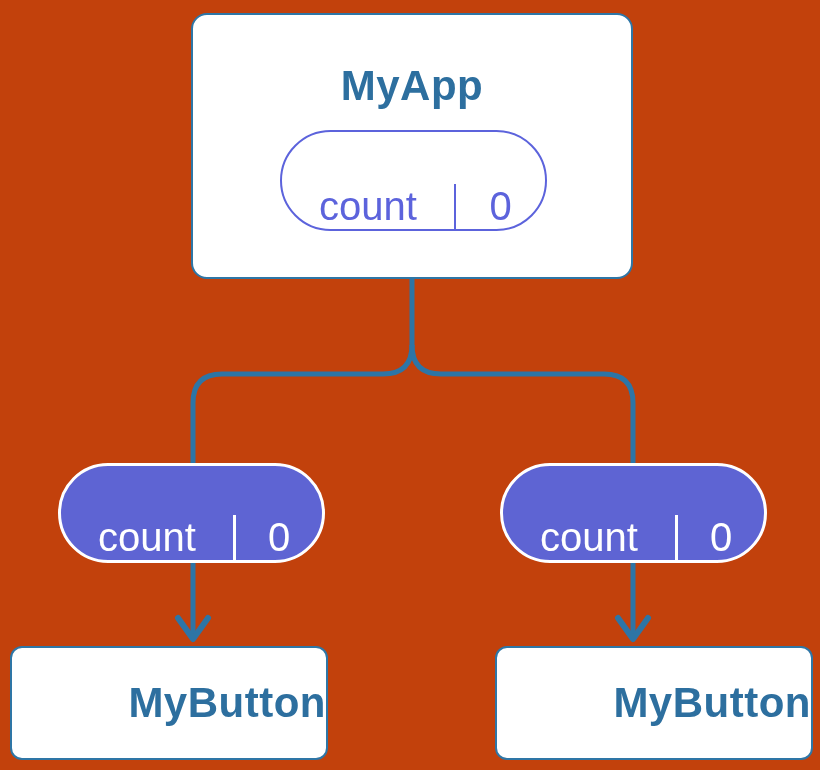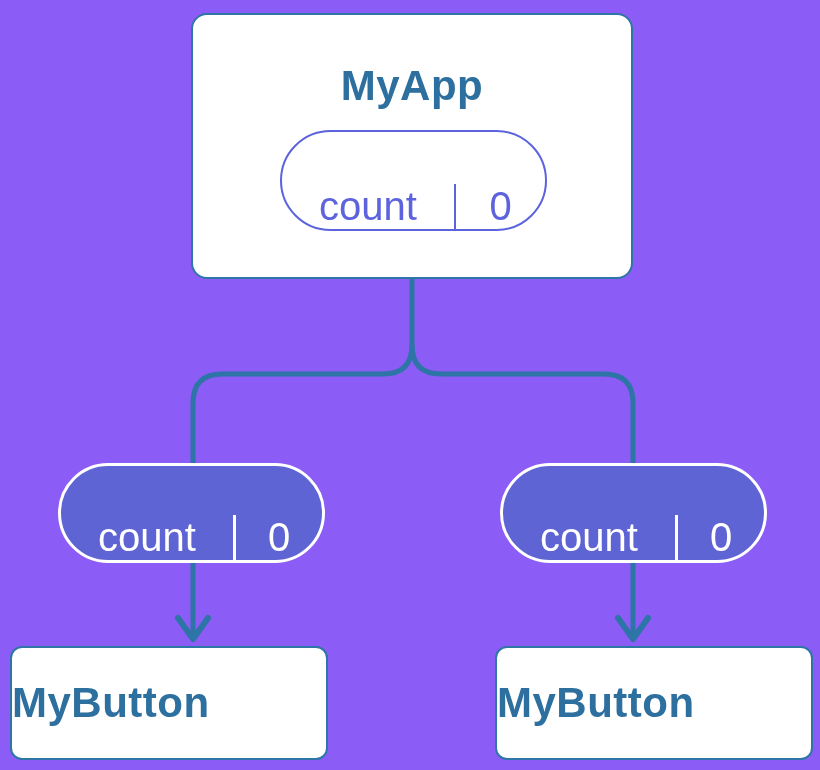--- a/index.html
+++ b/index.html
@@ -5,21 +5,21 @@
   html, body {
     margin: 0;
     padding: 0;
     background: #4c6770;
     font-family: "Liberation Sans", "DejaVu Sans", sans-serif;
   }
   .stage {
     position: relative;
     width: 820px;
     height: 770px;
-    background: #8b5cf6;
+    background: #c2410c;
     overflow: hidden;
   }
   .connectors {
     position: absolute;
     left: 0; top: 0;
     width: 820px; height: 770px;
     z-index: 1;
   }
   .connector-path {
     fill: none;
@@ -44,21 +44,21 @@
     left: 191px; top: 13px;
     width: 442px; height: 266px;
     border-radius: 16px;
   }
   .node-leaf {
     width: 318px; height: 114px;
     border-radius: 12px;
     top: 646px;
     display: flex;
     align-items: center;
-    justify-content: flex-start;
+    justify-content: flex-end;
   }
   .node-leaf-left  { left: 10px; }
   .node-leaf-right { left: 495px; }
   .node-title {
     position: absolute;
     left: 0; top: 46px;
     width: 100%;
     text-align: center;
     line-height: 50px;
     font-size: 42px;

